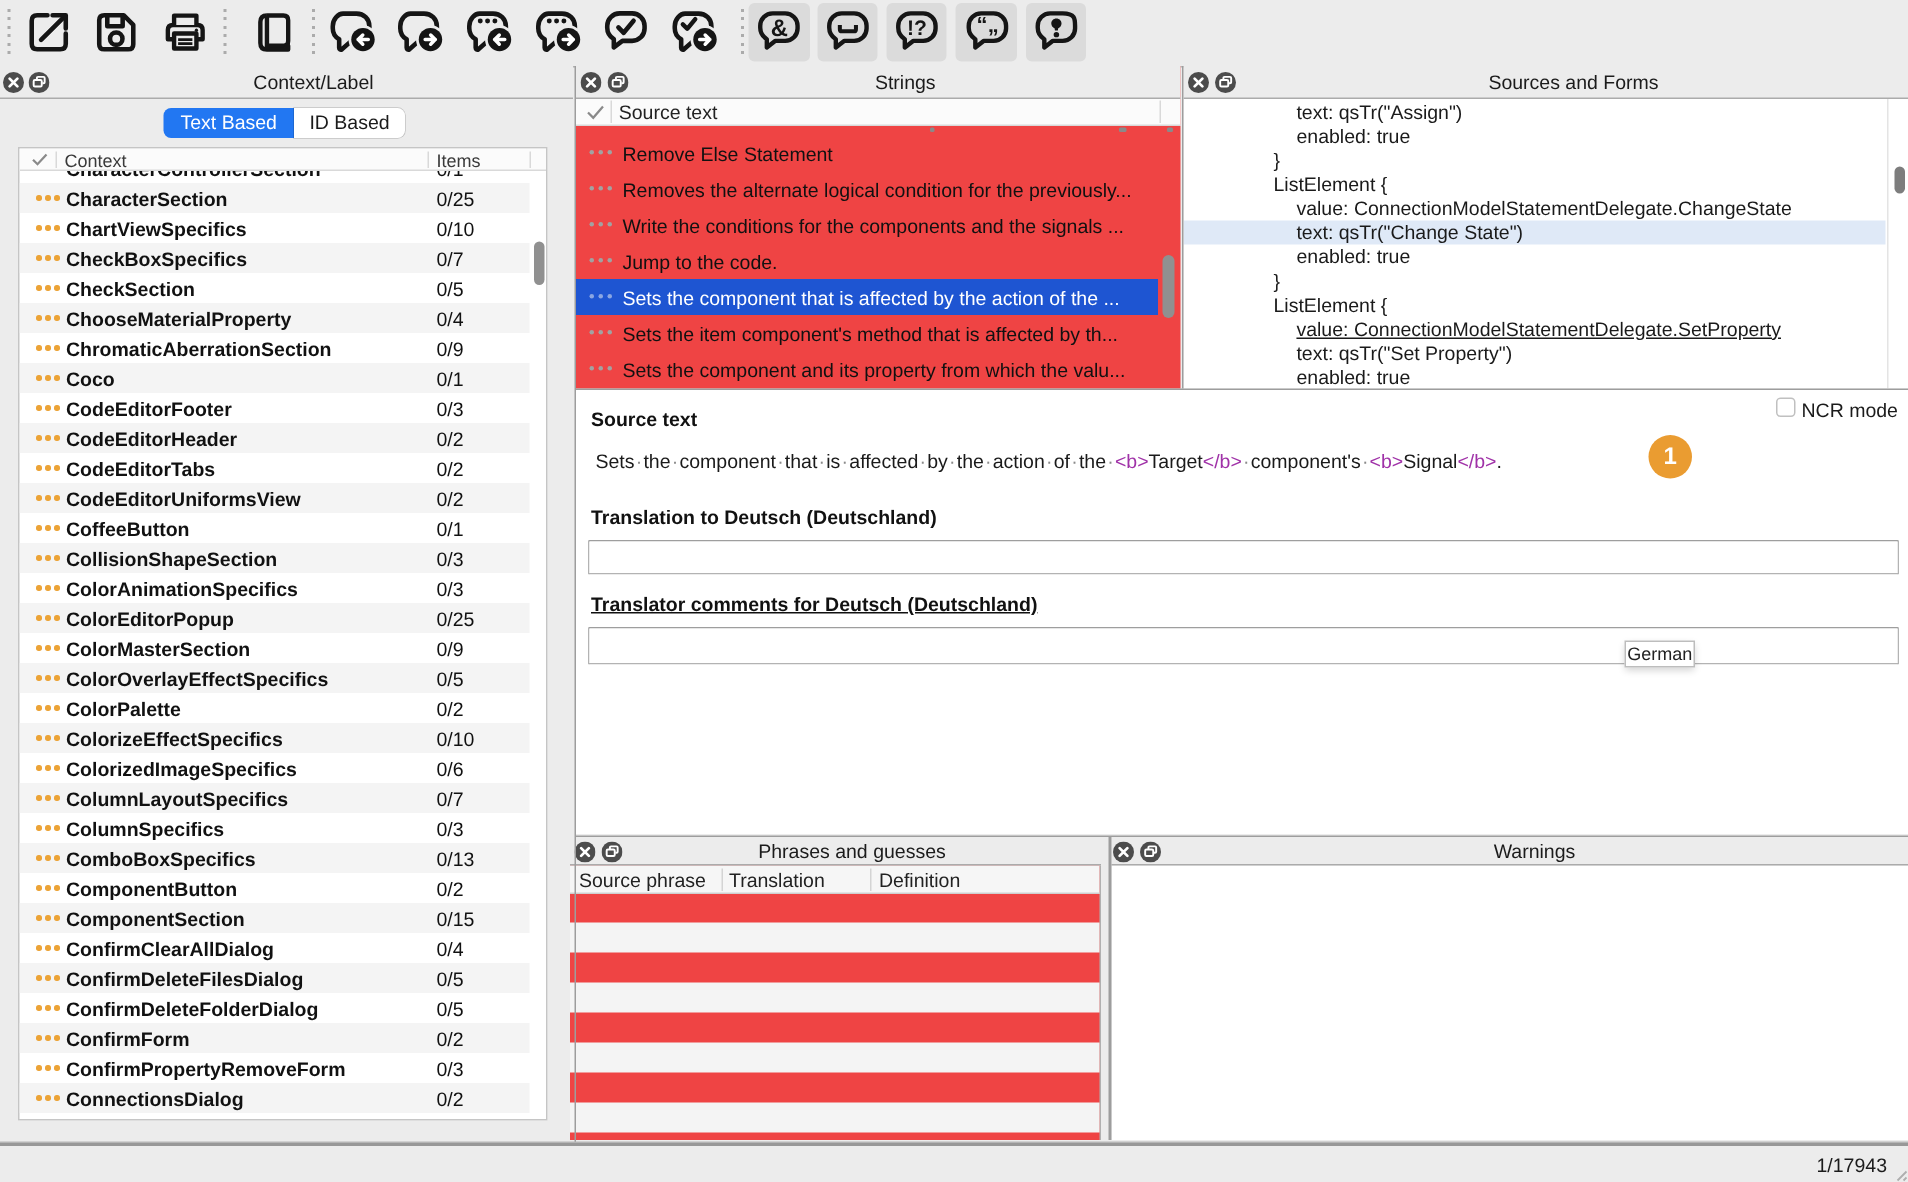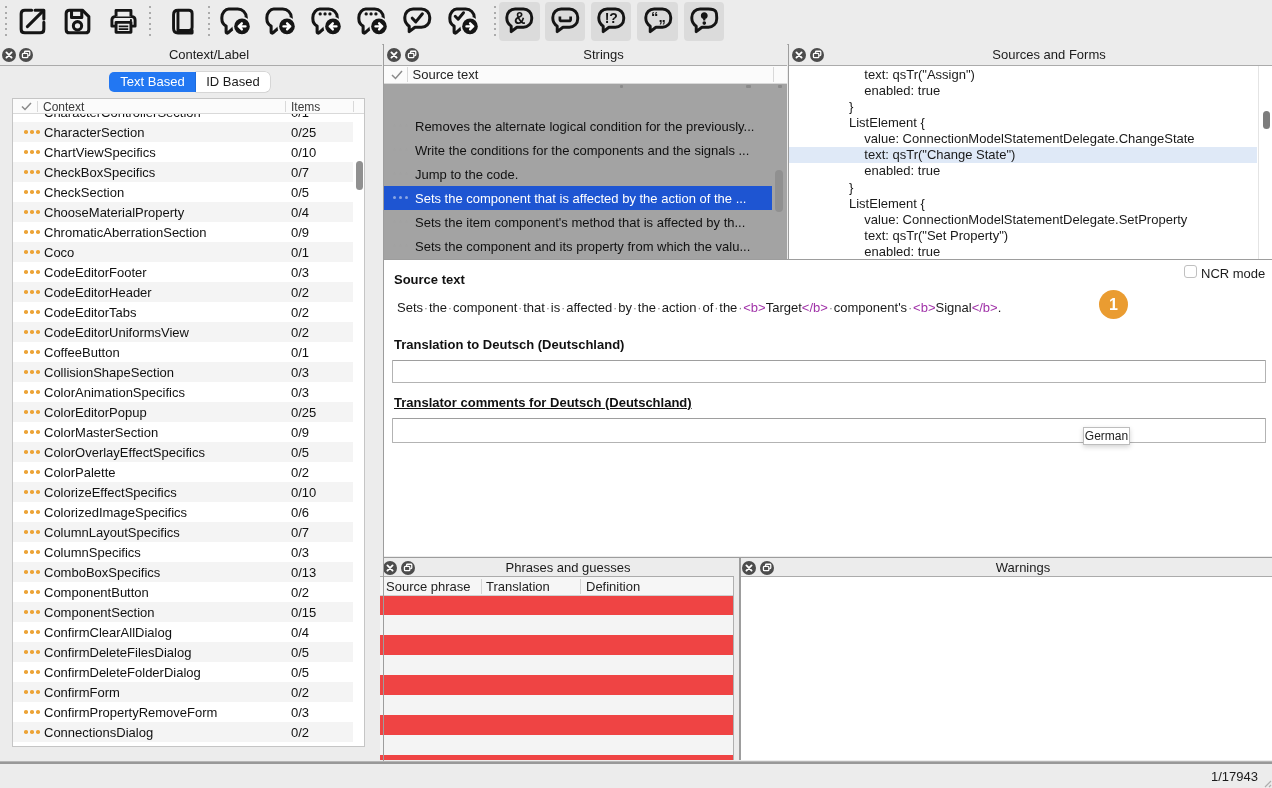--- a/index.html
+++ b/index.html
@@ -21,30 +21,30 @@
 #tab1 { left:109px; width:87px; background:#2277f2; color:#fff; border-radius:5px 0 0 5px; }
 #tab2 { left:196px; width:74px; background:#fff; color:#1b1b1b; border-radius:0 5px 5px 0;
   box-shadow:0 0 0 0.5px rgba(0,0,0,0.18); }
 #ctxtable { position:absolute; left:12px; top:54px; width:353px; height:649px; background:#fff;
   border:1px solid #c5c5c5; overflow:hidden; }
 #ctxhead { position:absolute; left:0; top:0; width:351px; height:15px; background:#fbfbfb;
   border-bottom:1px solid #d9d9d9; font-size:12px; color:#3a3a3a; z-index:5; }
 .chsep { position:absolute; top:2px; width:1px; height:11px; background:#d9d9d9; }
 .ctxrow { position:absolute; left:0; width:339.5px; height:20px; font-size:13px; }
 .ctxrow.g { background:#f4f4f4; }
-.ctxrow .name { position:absolute; left:31px; top:3px; font-weight:normal; color:#111; }
+.ctxrow .name { position:absolute; left:31px; top:3px; font-weight:bold; color:#111; }
 .ctxrow .items { position:absolute; left:278px; top:3px; color:#111; }
 .odots { position:absolute; left:11px; top:8px; width:16px; height:4px; }
 .odots i, .gdots i { position:absolute; top:0; width:4px; height:4px; border-radius:45%; background:#eca336; }
 .odots i:nth-child(2), .gdots i:nth-child(2) { left:5.8px; }
 .odots i:nth-child(3), .gdots i:nth-child(3) { left:11.6px; }
 .gdots { position:absolute; left:9px; top:10px; width:16px; height:4px; }
 .gdots i { background:#a2a2a2; width:3.4px; height:3.4px; }
 .vscroll { position:absolute; border-radius:4px; background:#909090; z-index:4; }
-#stringspanel { left:384px; top:44px; width:403px; height:215px; background:#a3a3a3; }
+#stringspanel { left:384px; top:44px; width:403px; height:215px; background:#ef4444; }
 #strhead { position:absolute; left:0; top:21px; width:403px; height:19px; background:#fbfbfb;
   border-bottom:1px solid #d9d9d9; font-size:13px; color:#222; z-index:5; }
 .strrow { position:absolute; left:0; width:387.5px; height:24px; font-size:13px; color:#111; overflow:hidden; }
 .strrow .txt { position:absolute; left:31px; top:5px; white-space:nowrap; }
 .strrow.sel { background:#1e55d2; color:#fff; }
 .strrow.sel .gdots i { background:#8aa6e3; }
 #sourcespanel { left:789px; top:44px; width:483px; height:215px; background:#fff; overflow:hidden; }
 .codeline { position:absolute; left:0; width:468px; height:16.06px; font-size:13px; line-height:16.06px;
   white-space:pre; color:#1a1a1a; }
 #editor { left:384px; top:260px; width:888px; height:296px; background:#fff; }
@@ -500,20 +500,28 @@
       </svg>
     <svg class="dockbtn" style="left:20.5px;" viewBox="0 0 13 13">
         <circle cx="6.5" cy="6.5" r="6.5" fill="#4c4c4c"></circle>
         <rect x="3.2" y="5" width="5" height="4" rx="0.8" fill="none" stroke="#fff" stroke-width="1.2"></rect>
         <path d="M5.2,4.6 V3.6 Q5.2,3 5.9,3 H9.3 Q10,3 10,3.7 V6.3 Q10,7 9.3,7 H8.6" fill="none" stroke="#fff" stroke-width="1.2"></path>
       </svg>
   </div>
   <div style="position:absolute; left:236px; top:41px; width:2.5px; height:3px; background:#8a8a8a; border-radius:1px;"></div>
     <div style="position:absolute; left:362px; top:41px; width:5px; height:2.5px; background:#8a8a8a; border-radius:1px;"></div>
     <div style="position:absolute; left:394px; top:41px; width:3.5px; height:2.5px; background:#8a8a8a; border-radius:1px;"></div>
+  <div class="strrow" style="top:46px;">
+      <span class="gdots">
+        <i></i>
+        <i></i>
+        <i></i>
+      </span>
+      <span class="txt">Remove Else Statement</span>
+    </div>
   <div class="strrow" style="top:70px;">
       <span class="gdots">
         <i></i>
         <i></i>
         <i></i>
       </span>
       <span class="txt">Removes the alternate logical condition for the previously...</span>
     </div>
   <div class="strrow" style="top:94px;">
       <span class="gdots">
@@ -580,21 +588,21 @@
   </div>
   <div class="codeline" style="top:23.1px; padding-left:75.3px;">text: qsTr("Assign")</div>
   <div class="codeline" style="top:39.2px; padding-left:75.3px;">enabled: true</div>
   <div class="codeline" style="top:55.2px; padding-left:60px;">}</div>
   <div class="codeline" style="top:71.3px; padding-left:60px;">ListElement {</div>
   <div class="codeline" style="top:87.3px; padding-left:75.3px;">value: ConnectionModelStatementDelegate.ChangeState</div>
   <div class="codeline" style="top:103.4px; padding-left:75.3px; background:#dfe9f7;">text: qsTr("Change State")</div>
   <div class="codeline" style="top:119.4px; padding-left:75.3px;">enabled: true</div>
   <div class="codeline" style="top:135.5px; padding-left:60px;">}</div>
   <div class="codeline" style="top:151.5px; padding-left:60px;">ListElement {</div>
-  <div class="codeline" style="top:167.6px; padding-left:75.3px;">value: ConnectionModelStatementDelegate.SetProperty</div>
+  <div class="codeline" style="top:167.6px; padding-left:75.3px;text-decoration:underline;">value: ConnectionModelStatementDelegate.SetProperty</div>
   <div class="codeline" style="top:183.6px; padding-left:75.3px;">text: qsTr("Set Property")</div>
   <div class="codeline" style="top:199.7px; padding-left:75.3px;">enabled: true</div>
   <div style="position:absolute; left:468.5px; top:21px; width:1px; height:194px; background:#e4e4e4;"></div>
   <div class="vscroll" style="left:473.5px; top:67px; width:7px; height:18px; background:#7d7d7d;"></div>
 </div>
 <div class="abs" id="editor">
   <div class="blabel" style="left:10px; top:12px;">Source text</div>
   <div style="position:absolute; left:13px; top:40px; font-size:13px; color:#1a1a1a; white-space:nowrap;">Sets<s class="d">·</s>the<s class="d">·</s>component<s class="d">·</s>that<s class="d">·</s>is<s class="d">·</s>affected<s class="d">·</s>by<s class="d">·</s>the<s class="d">·</s>action<s class="d">·</s>of<s class="d">·</s>the<s class="d">·</s><s class="t">&lt;b&gt;</s>Target<s class="t">&lt;/b&gt;</s><s class="d">·</s>component's<s class="d">·</s><s class="t">&lt;b&gt;</s>Signal<s class="t">&lt;/b&gt;</s>.</div>
   <div class="blabel" style="left:10px; top:77px;">Translation to Deutsch (Deutschland)</div>
   <div class="tinput" style="left:8px; top:100px; width:874px; height:23px;"></div>

